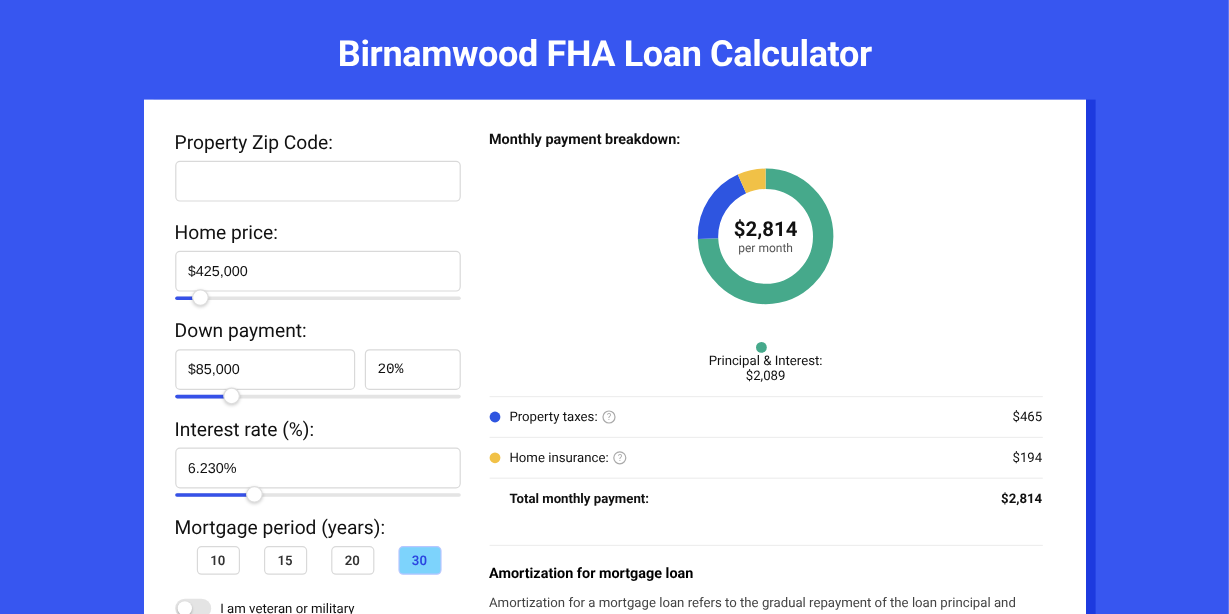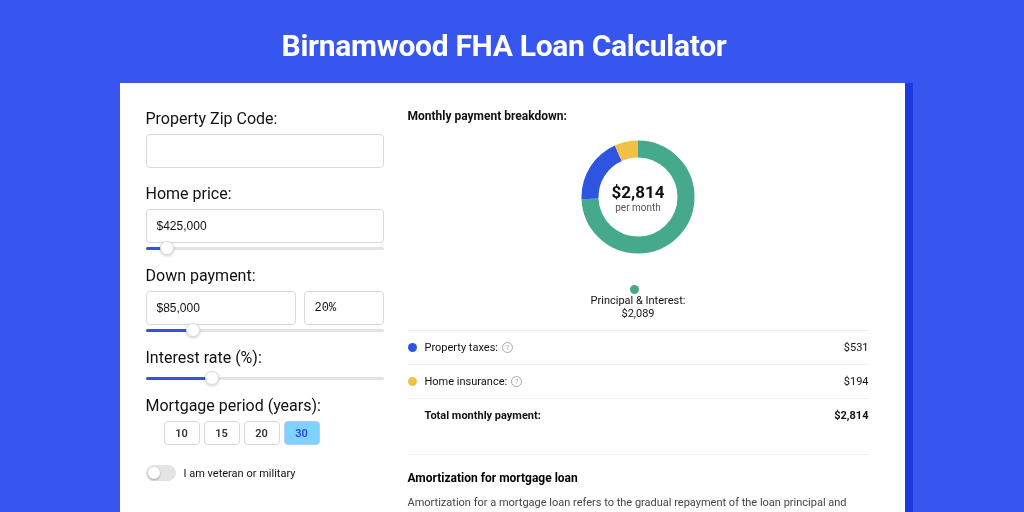--- a/index.html
+++ b/index.html
@@ -34,21 +34,21 @@
 .slider-track { position: absolute; top: 5px; left: 0; right: 0; height: 3px; background: #e4e4e4; border-radius: 2px; }
 .slider-fill { position: absolute; top: 5px; left: 0; height: 3px; background: #3651e8; border-radius: 2px; }
 .slider-thumb {
   position: absolute; top: -1px; width: 14px; height: 14px; background: #fff;
   border-radius: 50%; border: 1px solid #ddd; box-shadow: 0 1px 3px rgba(0,0,0,0.2);
   transform: translateX(-50%);
 }
 .row2 { display: flex; gap: 8px; }
 .row2 .f-input:first-child { flex: 1; }
 .row2 .f-input:last-child { width: 80px; font-family: Liberation Mono, monospace; }
-.period-row { display: flex; gap: 4px; margin-top: 2px; padding-left: 18px; }
+.period-row { display: flex; gap: 20px; margin-top: 2px; padding-left: 18px; }
 .period-btn {
   width: 36px; height: 24px; border: 1px solid #d9d9d9; border-radius: 4px;
   background: #fff; font-size: 11px; cursor: pointer; display: flex; align-items: center; justify-content: center;
   font-weight: 600; color: #333;
 }
 .period-btn.sel { background: #7dd3fc; border-color: #b8c6ff; color: #2b45e0; }
 .toggle-row { display: flex; align-items: center; gap: 8px; margin-top: 20px; }
 .toggle {
   width: 30px; height: 16px; background: #e4e4e4; border-radius: 10px; position: relative; cursor: pointer;
 }
@@ -111,20 +111,21 @@
       <input class="f-input" value="$85,000" style="">
       <input class="f-input" value="20%" style="">
     </div>
     <div class="slider-wrap">
       <div class="slider-track"></div>
       <div class="slider-fill" style="width:20%"></div>
       <div class="slider-thumb" style="left:20%"></div>
     </div>
 
     <label class="f-label">Interest rate (%):</label>
+    <input class="f-input" value="6.230%" style="">
     <div class="slider-wrap">
       <div class="slider-track"></div>
       <div class="slider-fill" style="width:28%"></div>
       <div class="slider-thumb" style="left:28%"></div>
     </div>
 
     <label class="f-label">Mortgage period (years):</label>
     <div class="period-row" id="period-row">
         <div class="period-btn">10</div>
         <div class="period-btn">15</div>
@@ -162,21 +163,21 @@
             <span>Principal &amp; Interest:</span>
           </span>
           <span class="legend-val">$2,089</span>
         </div>
         <div class="legend-row">
           <span class="legend-dot" style="background: rgb(46, 85, 224);"></span>
           <span class="legend-label">
             <span>Property taxes:</span>
             <span class="info-ic">?</span>
           </span>
-          <span class="legend-val">$531</span>
+          <span class="legend-val">$465</span>
         </div>
         <div class="legend-row">
           <span class="legend-dot" style="background: rgb(241, 193, 71);"></span>
           <span class="legend-label">
             <span>Home insurance:</span>
             <span class="info-ic">?</span>
           </span>
           <span class="legend-val">$194</span>
         </div>
         <div class="legend-row legend-total">

